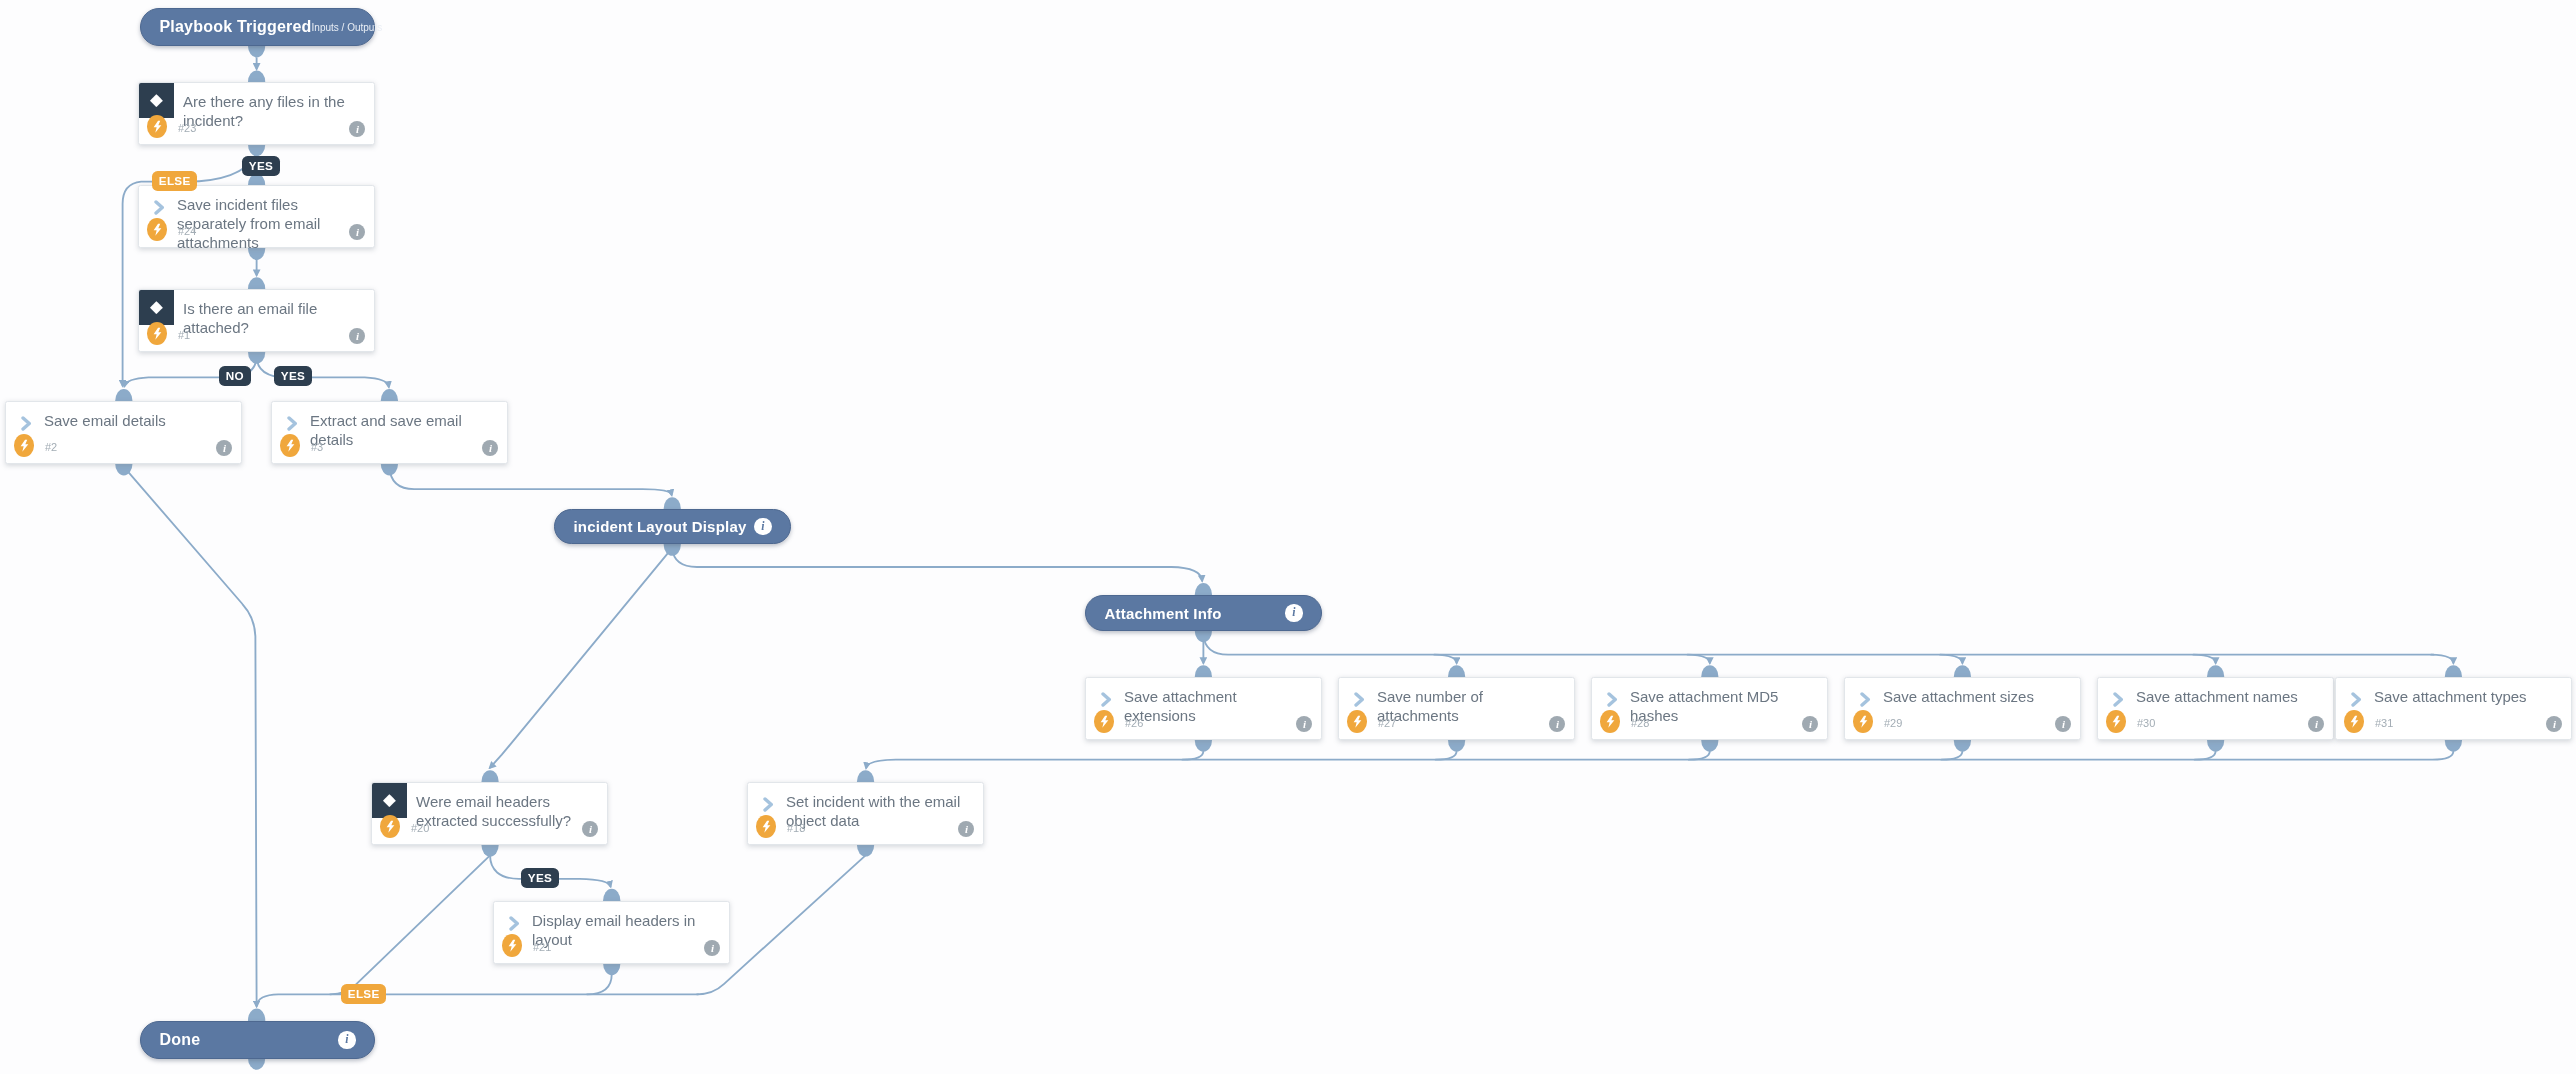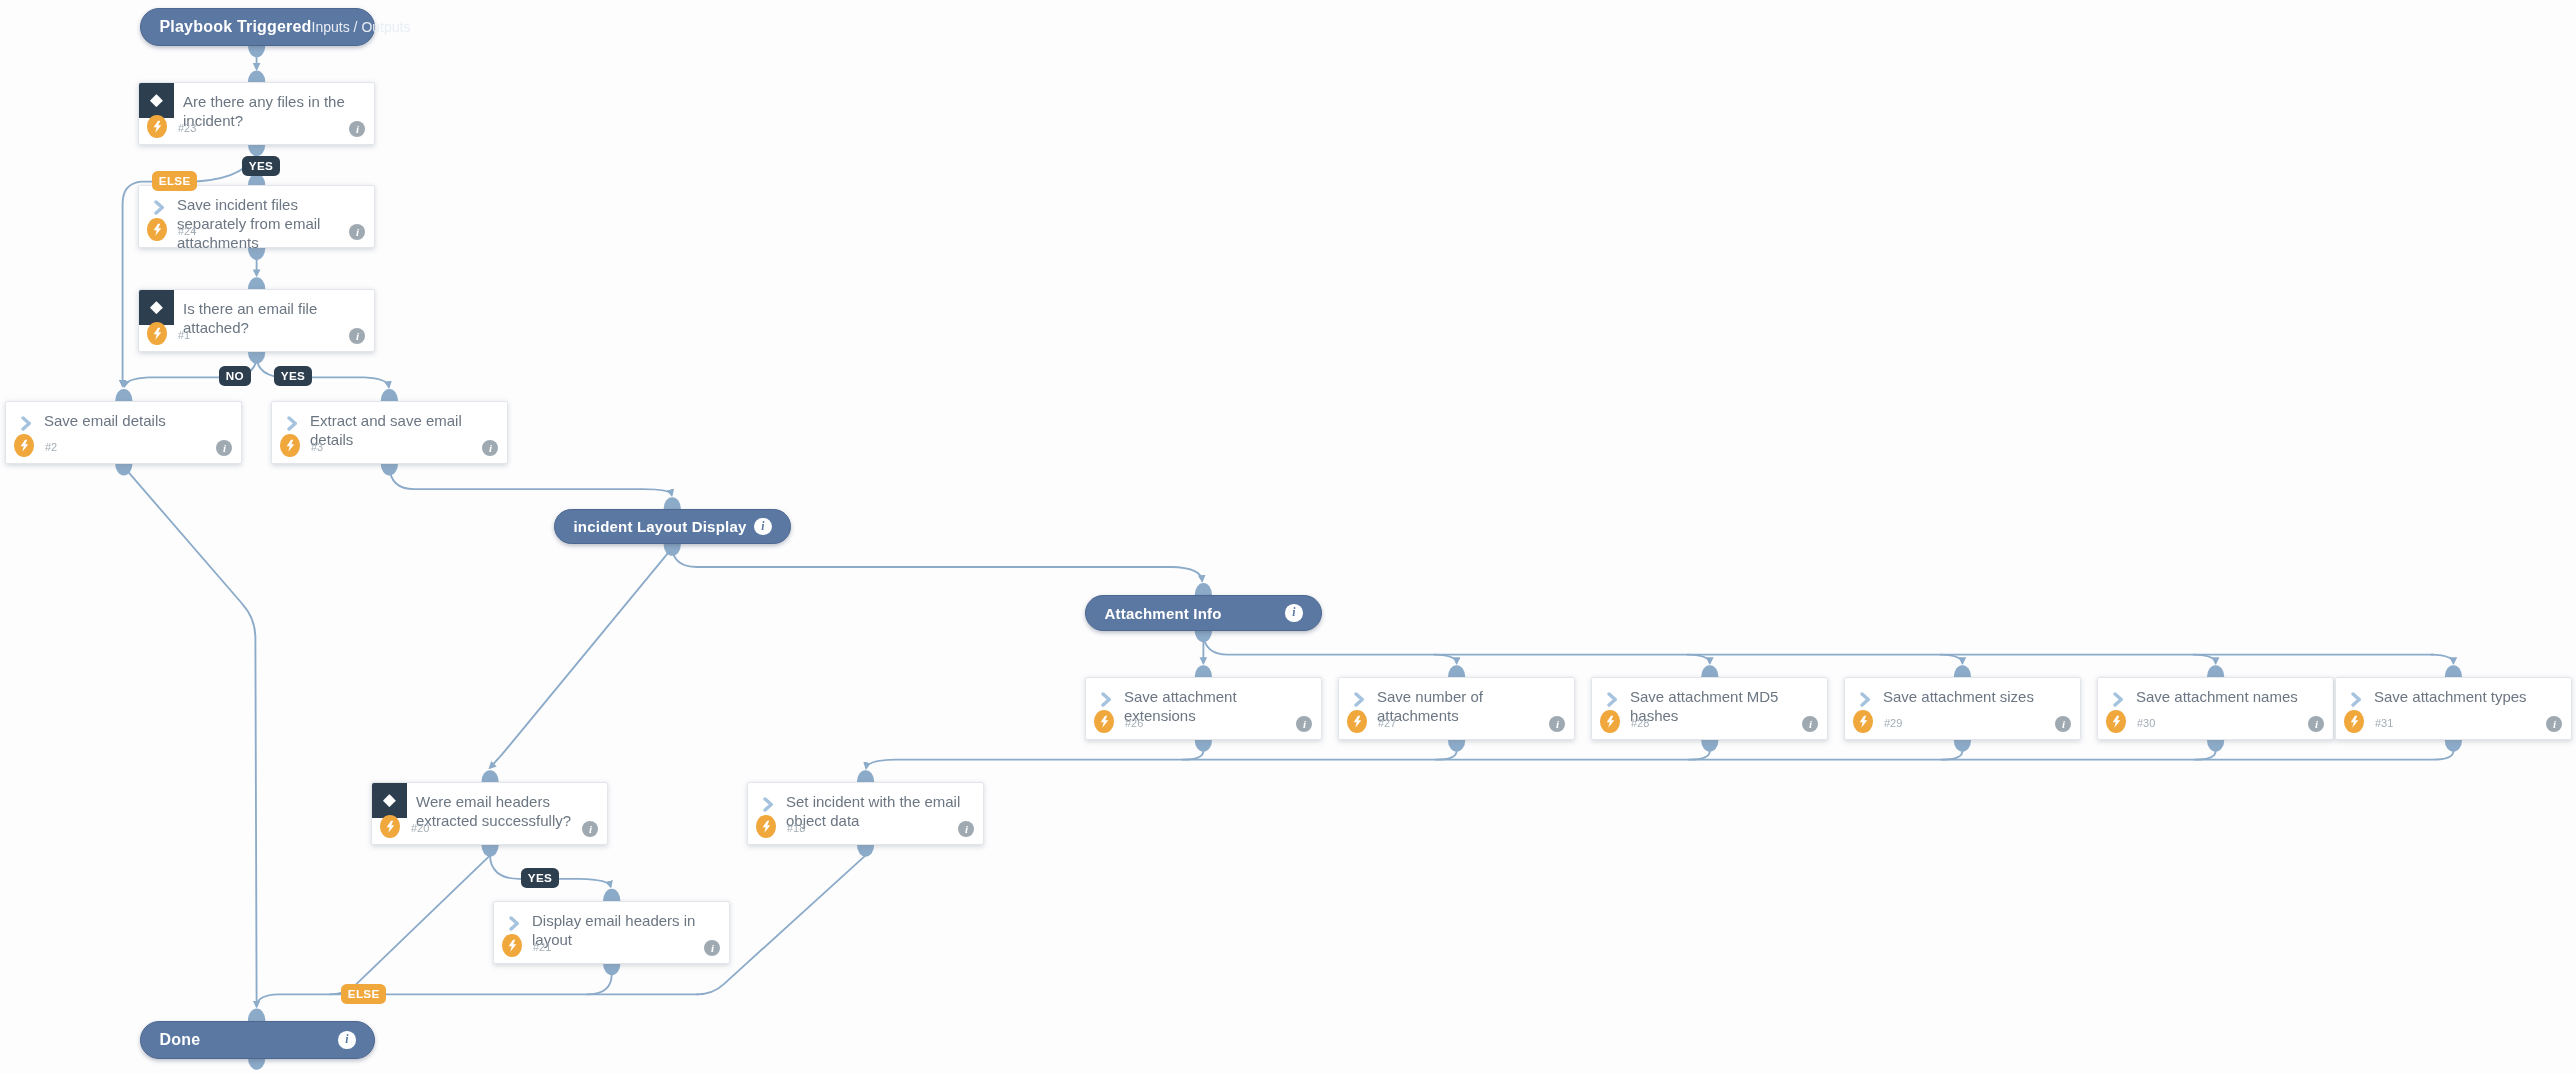--- a/index.html
+++ b/index.html
@@ -24,21 +24,21 @@
   .info{position:absolute;right:8.6px;bottom:7.4px;width:16px;height:16px;border-radius:50%;
         background:#9fa9b1;color:#fff;font-size:11px;font-weight:bold;font-style:italic;
         font-family:"Liberation Serif",serif;display:flex;align-items:center;justify-content:center;}
 
   
   .pill{position:absolute;z-index:1;box-sizing:border-box;background:#5b78a2;
         border:0.6px solid #4d6890;border-radius:21px;display:flex;align-items:center;
         color:#fff;padding:0 18.5px;box-shadow:0 1.9px 4.3px rgba(80,90,110,.38);}
   .pill-title{font-size:16px;font-weight:bold;letter-spacing:0.2px;white-space:nowrap;}
   .pill-sm .pill-title{font-size:15px;}
-  .pill-link{margin-left:auto;font-size:14px;color:#e9eef5;white-space:nowrap;}
+  .pill-link{margin-left:auto;font-size:10px;color:#e9eef5;white-space:nowrap;}
   .info-light{position:static;margin-left:auto;background:#fff;color:#5b78a2;
               width:17.3px;height:17.3px;font-size:11.7px;flex:0 0 auto;}
 
   
   .badge{position:absolute;z-index:3;color:#fff;font-weight:bold;font-size:11.7px;
          padding:4.3px 6.8px;border-radius:5.6px;letter-spacing:0.3px;line-height:1;}
   .badge.dark{background:#2d3e4f;}
   .badge.amber{background:#f0a73c;margin-left:32px;}
 </style>
 </head>

